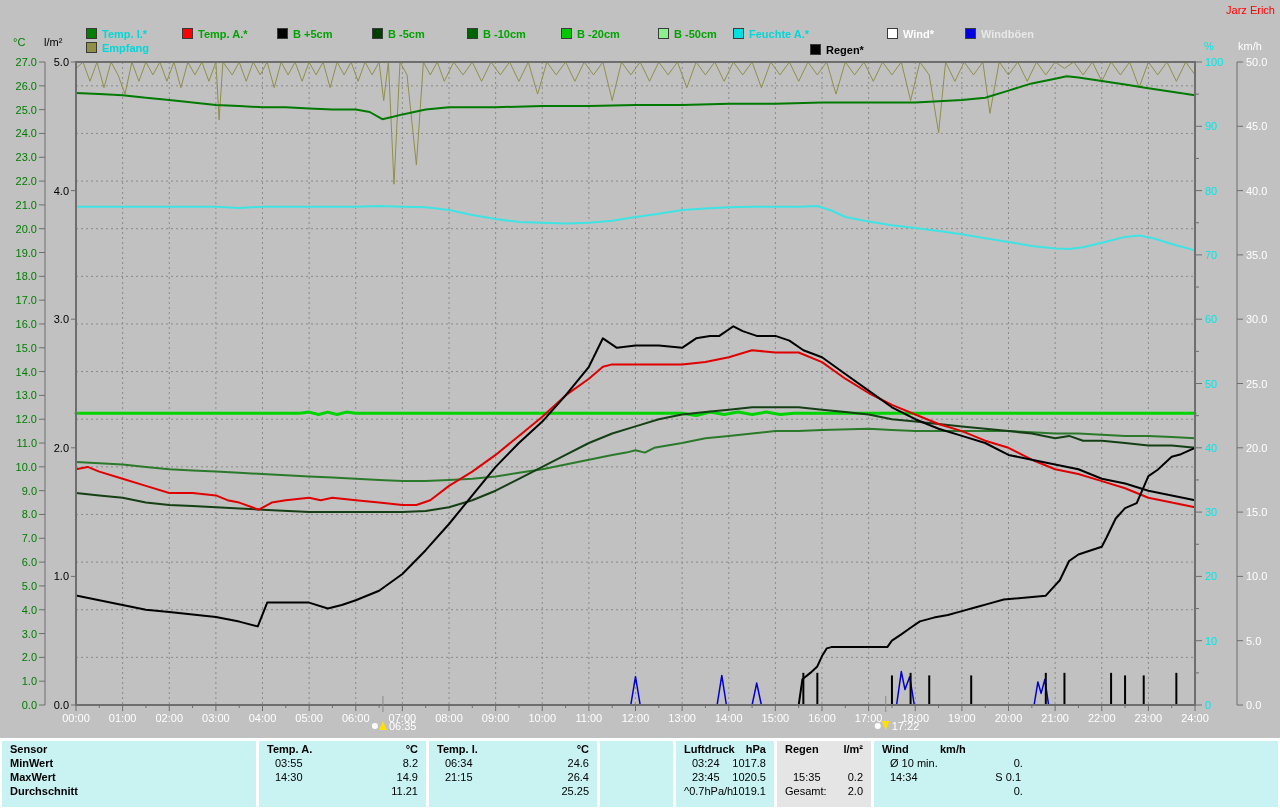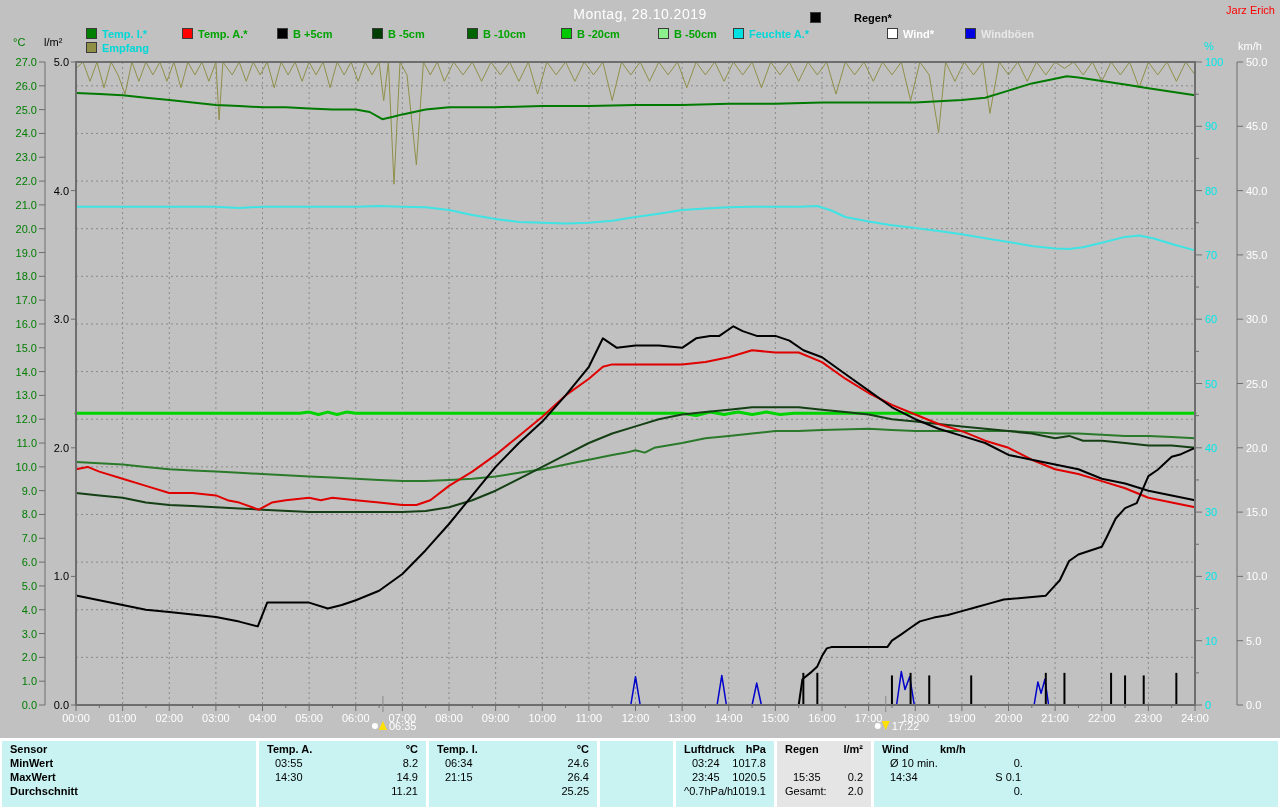--- a/index.html
+++ b/index.html
@@ -20,21 +20,20 @@
   #table{position:absolute;left:0;top:738px;width:1280px;height:72px;background:#ffffff;}
   .tsec{position:absolute;top:3px;height:66px;background:#c9f2f2;}
   .tcell{position:absolute;font-size:11px;color:#000;white-space:nowrap;height:13px;}
   .tb{font-weight:bold;}
   svg text{font-family:"Liberation Sans",sans-serif;}
 </style>
 </head>
 <body>
 
 <div class="screen">
-  <div class="title">Montag, 28.10.2019</div>
   <div class="author">Jarz Erich</div>
 
   <div class="unitlab unit-c">°C</div>
   <div class="unitlab unit-lm2">l/m²</div>
   <div class="unitlab unit-pct">%</div>
   <div class="unitlab unit-kmh">km/h</div>
 
   <div id="legend">
       <div class="litem" style="left: 86px; top: 28px;">
         <span class="sq" style="background:#008000"></span>
@@ -61,21 +60,21 @@
         <span style="color:#00a400">B -20cm</span>
       </div>
       <div class="litem" style="left: 658px; top: 28px;">
         <span class="sq" style="background:#8cf08c"></span>
         <span style="color:#00a400">B -50cm</span>
       </div>
       <div class="litem" style="left: 733px; top: 28px;">
         <span class="sq" style="background:#00e0e0"></span>
         <span style="color:#00d8d8">Feuchte A.*</span>
       </div>
-      <div class="litem" style="left: 810px; top: 12px; gap: 28px;">
+      <div class="litem" style="left: 810px; top: 44px;">
         <span class="sq" style="background:#000000"></span>
         <span style="color:#000000">Regen*</span>
       </div>
       <div class="litem" style="left: 887px; top: 28px;">
         <span class="sq" style="background:#ffffff"></span>
         <span style="color:#ffffff">Wind*</span>
       </div>
       <div class="litem" style="left: 965px; top: 28px;">
         <span class="sq" style="background:#0000e0"></span>
         <span style="color:#e8e8e8">Windböen</span>

